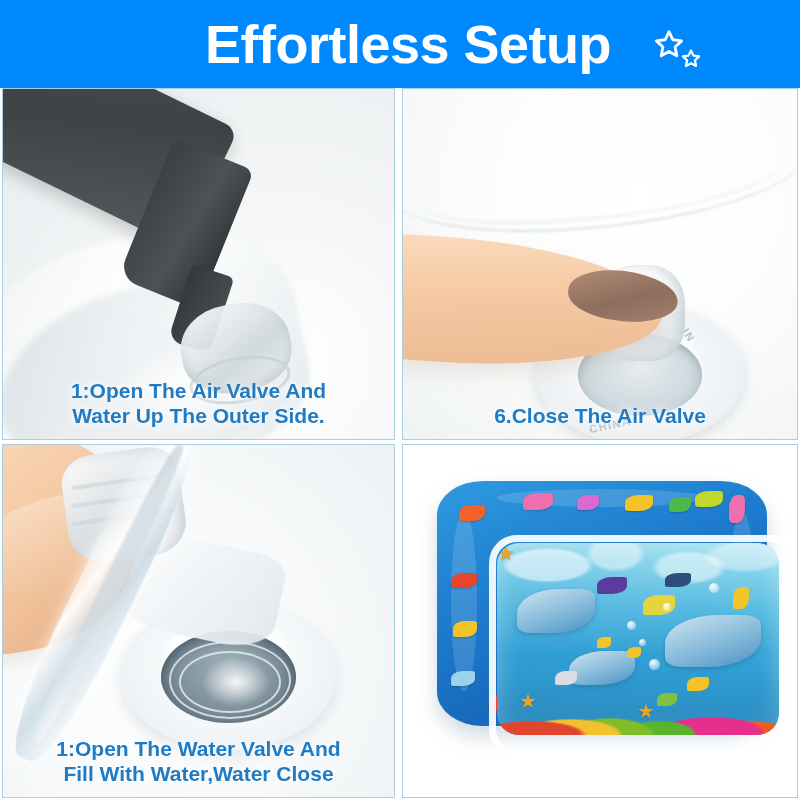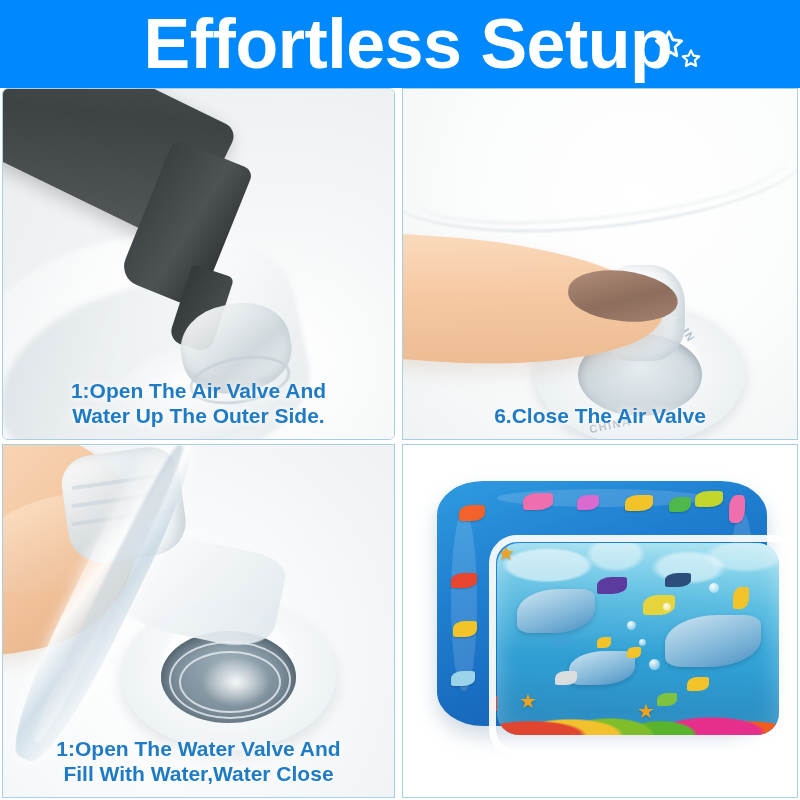--- a/index.html
+++ b/index.html
@@ -2,31 +2,31 @@
 <html><head>
 <meta charset="utf-8">
 <style>
   html,body{margin:0;padding:0;background:#fff;}
   body{width:800px;height:800px;overflow:hidden;font-family:"Liberation Sans",sans-serif;}
   .page{position:relative;width:800px;height:800px;background:#ffffff;}
 
   
   .header{position:absolute;left:0;top:0;width:800px;height:88px;background:#0089ff;
           display:flex;align-items:center;justify-content:center;overflow:hidden;}
-  .header-title{color:#ffffff;font-size:70px;font-weight:bold;letter-spacing:-0.5px;
+  .header-title{color:#ffffff;font-size:54px;font-weight:bold;letter-spacing:-0.5px;
                 line-height:1;margin-left:16px;white-space:nowrap;text-align:center;}
   .stars{position:absolute;left:650px;top:28px;width:70px;height:46px;}
   .star{position:absolute;}
   .star.big{left:2px;top:0px;}
   .star.small{left:30px;top:20px;}
 
   
   .grid{position:absolute;left:0;top:88px;width:800px;height:712px;}
   .panel{position:absolute;border:1px solid #a9cfe2;box-sizing:border-box;overflow:hidden;background:#fff;}
-  .p1{left:2px;  top:0px;   width:393px;height:352px;border-radius:6px;}
+  .p1{left:2px;  top:0px;   width:393px;height:352px;}
   .p2{left:402px;top:0px;   width:396px;height:352px;}
   .p3{left:2px;  top:356px; width:393px;height:354px;}
   .p4{left:402px;top:356px; width:396px;height:354px;}
 
   .photo{position:absolute;left:0;top:0;right:0;bottom:0;overflow:hidden;}
 
   
   .caption{position:absolute;left:0;right:0;bottom:0;text-align:center;
            color:#1f7bc4;font-size:21px;font-weight:600;line-height:1.18;
            padding:6px 8px 10px 8px;box-sizing:border-box;

